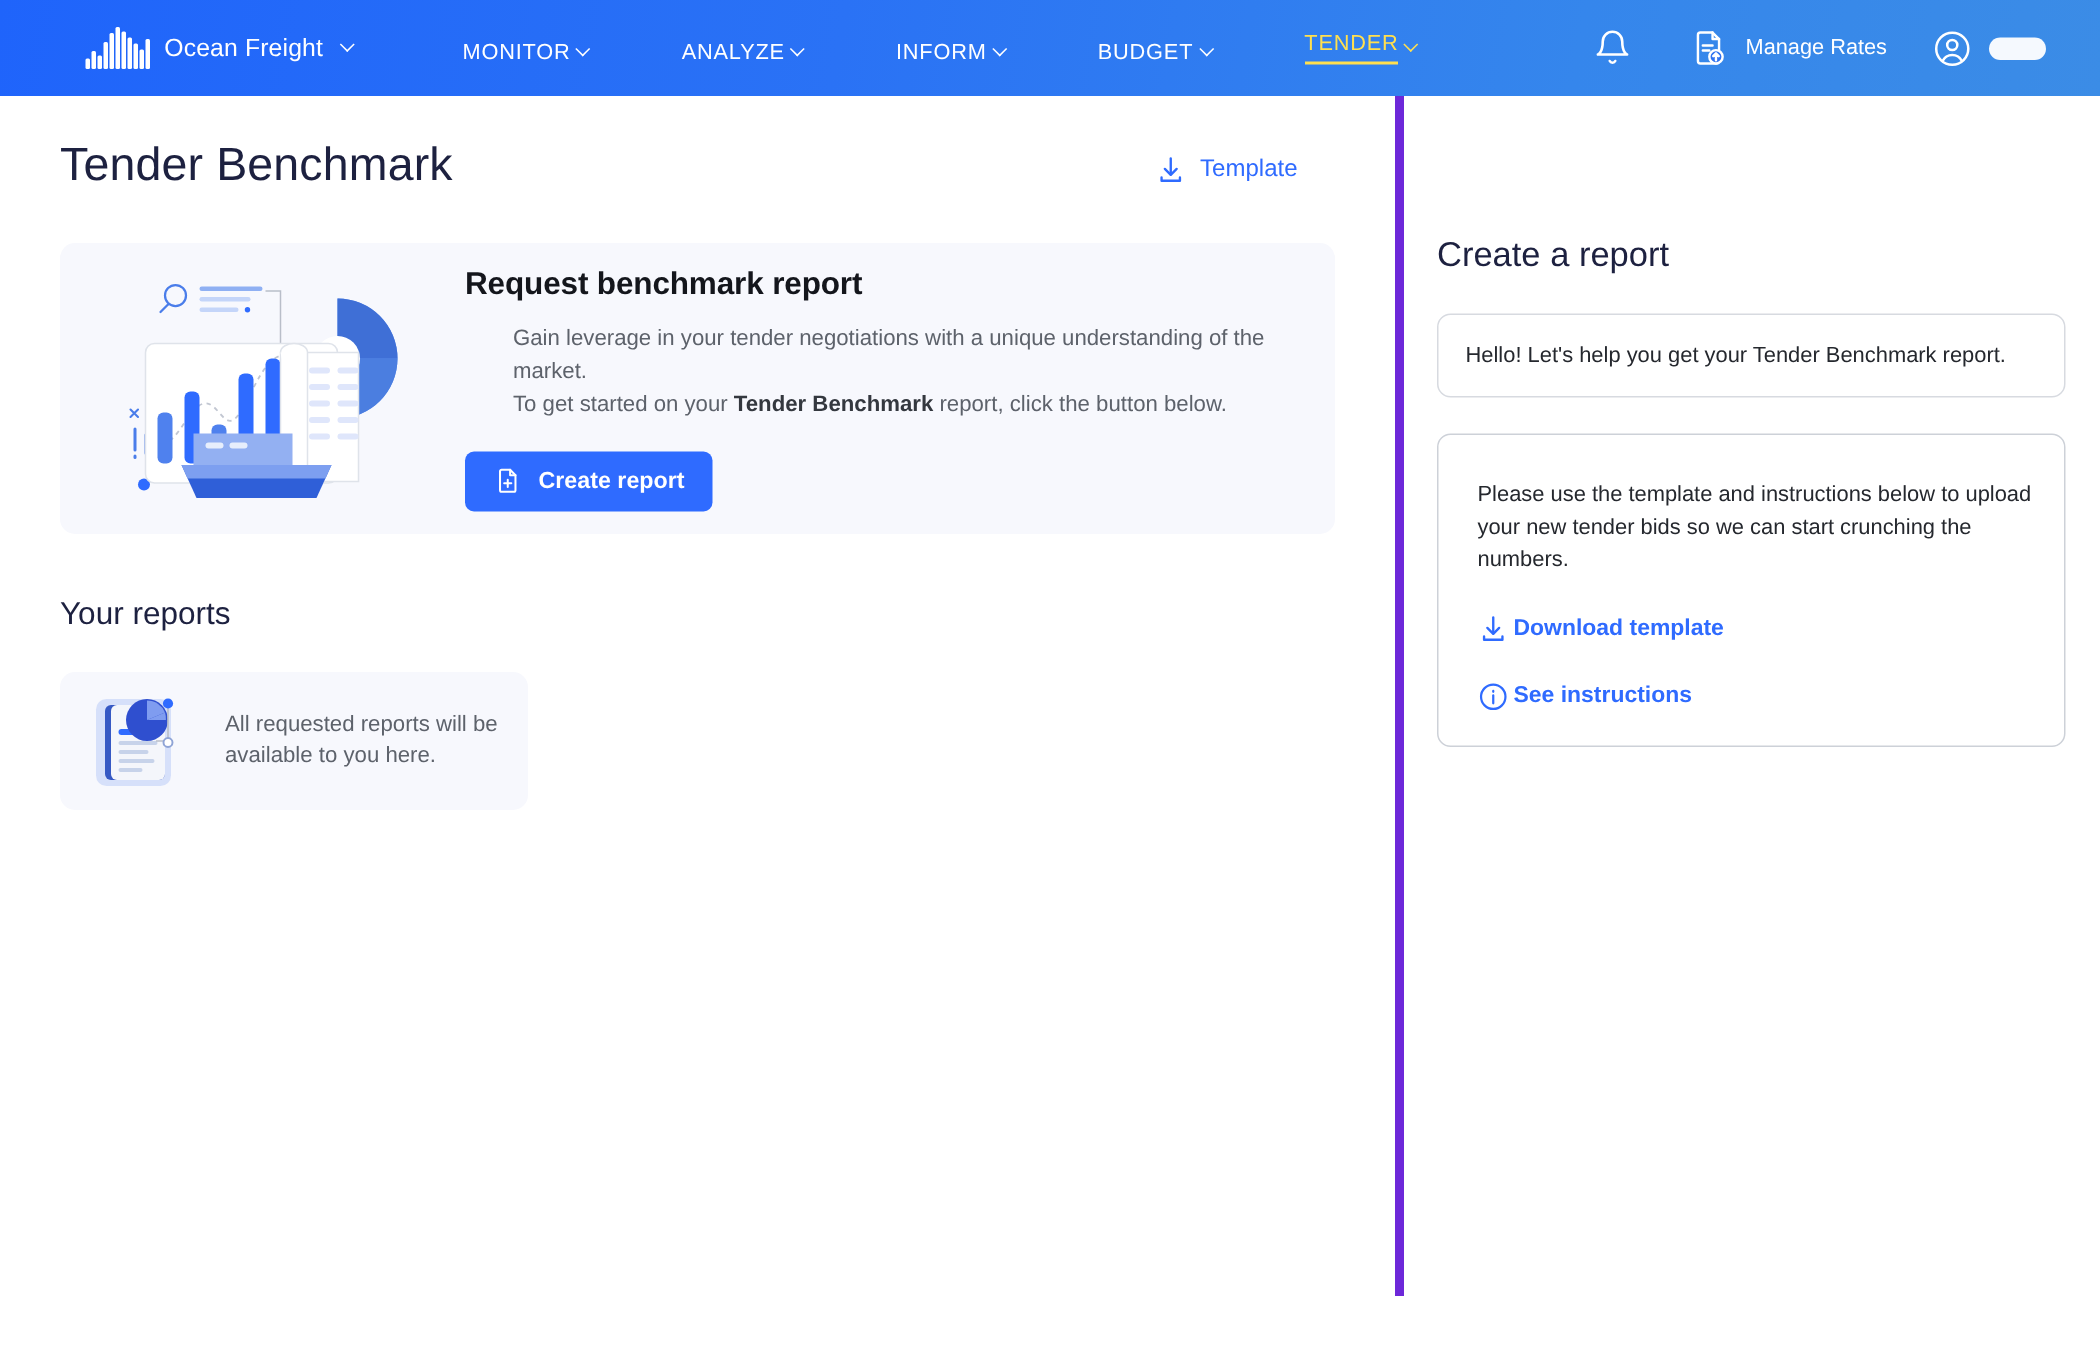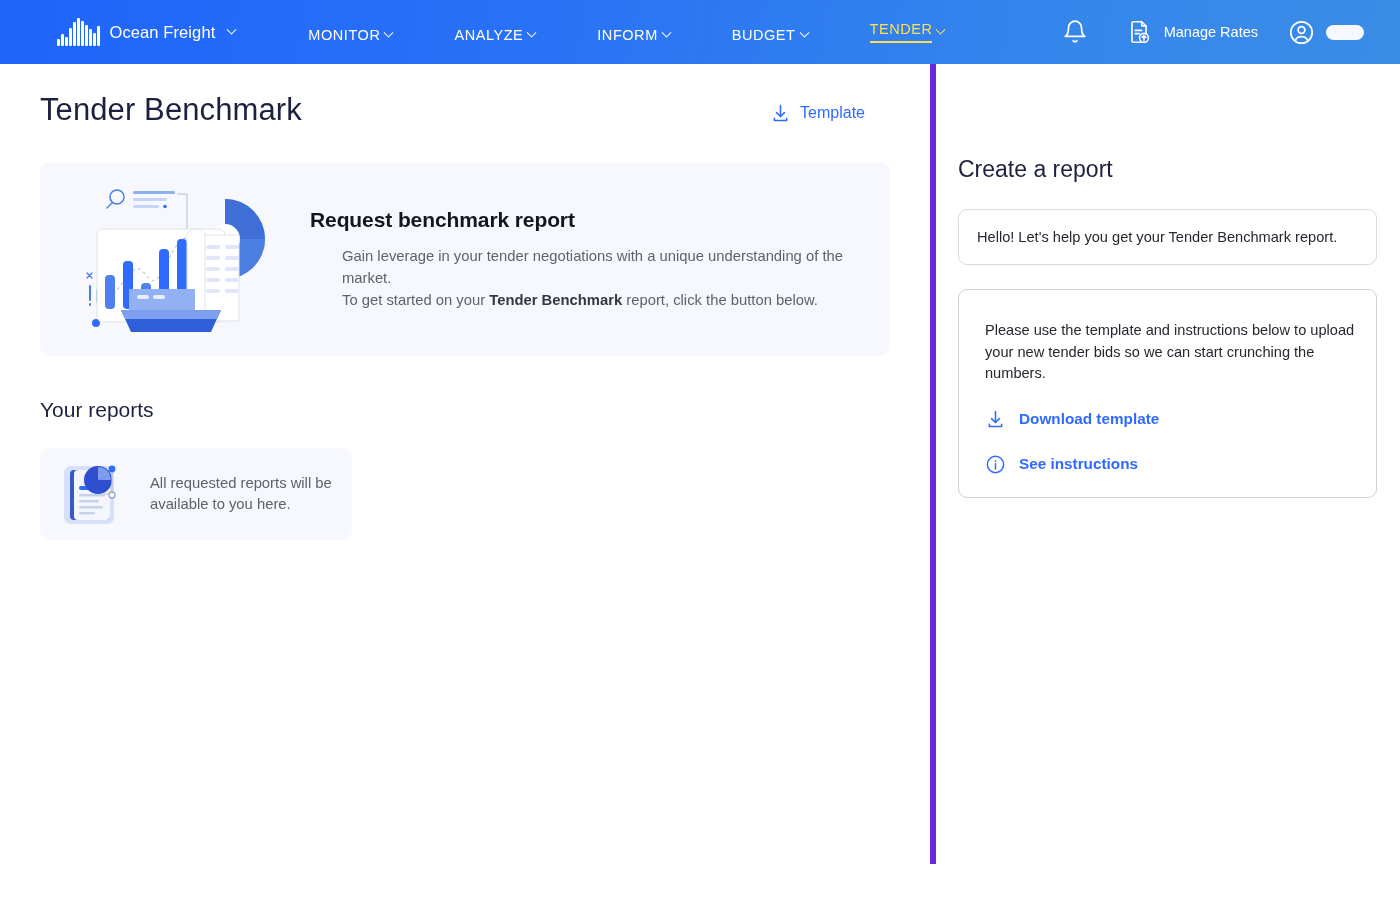--- a/index.html
+++ b/index.html
@@ -116,21 +116,21 @@
     padding: 16px 18px;
     font-size: 14.6px; line-height: 22px; color: #25282e;
   }
   .info-card {
     margin: 24px 22px 0 22px;
     border: 1px solid #cdd1d8; border-radius: 9px;
     padding: 30px 20px 22px 26px;
   }
   .info-card p { font-size: 14.6px; line-height: 21.5px; color: #25282e; }
   .action-link {
-    display: flex; align-items: center; gap: 13px;
+    display: flex; align-items: center; gap: 3px;
     color: #2f6bff; font-size: 15.3px; font-weight: 700;
     margin-top: 24px; cursor: pointer;
   }
   .icon-shape { flex: none; display: block; }
 </style>
 </head>
 <body>
 
 <div class="topbar">
 
@@ -282,20 +282,30 @@
           <rect x="78" y="118" width="12" height="4" rx="2" fill="#e7eefc"></rect>
         </svg>
       </div>
 
       <div class="hero-body">
         <div class="hero-title">Request benchmark report</div>
         <div class="hero-desc">
           <span>Gain leverage in your tender negotiations with a unique understanding of the market.</span><br>
           <span>To get started on your </span><b>Tender Benchmark</b><span> report, click the button below.</span>
         </div>
+        <button class="btn-primary">
+          <span>
+            <svg class="icon-shape" width="19" height="19" viewBox="0 0 24 24" fill="none" stroke="#ffffff" stroke-width="1.7" stroke-linecap="round" stroke-linejoin="round">
+              <path d="M14 2.8H6.8A1.3 1.3 0 005.5 4.1v15.8a1.3 1.3 0 001.3 1.3h10.4a1.3 1.3 0 001.3-1.3V7.3z"></path>
+              <path d="M14 2.8v4.5h4.5"></path>
+              <path d="M12 11.2v6M9 14.2h6"></path>
+            </svg>
+          </span>
+          <span>Create report</span>
+        </button>
       </div>
     </div>
 
     <div class="section-title">Your reports</div>
 
     <div class="empty-card">
       <span>
         <svg class="icon-shape" width="76" height="72" viewBox="0 0 76 72" fill="none">
           <rect x="4" y="8" width="50" height="58" rx="7" fill="#d6e0fa"></rect>
           <rect x="10" y="12" width="40" height="50" rx="4" fill="#3659c4"></rect>

